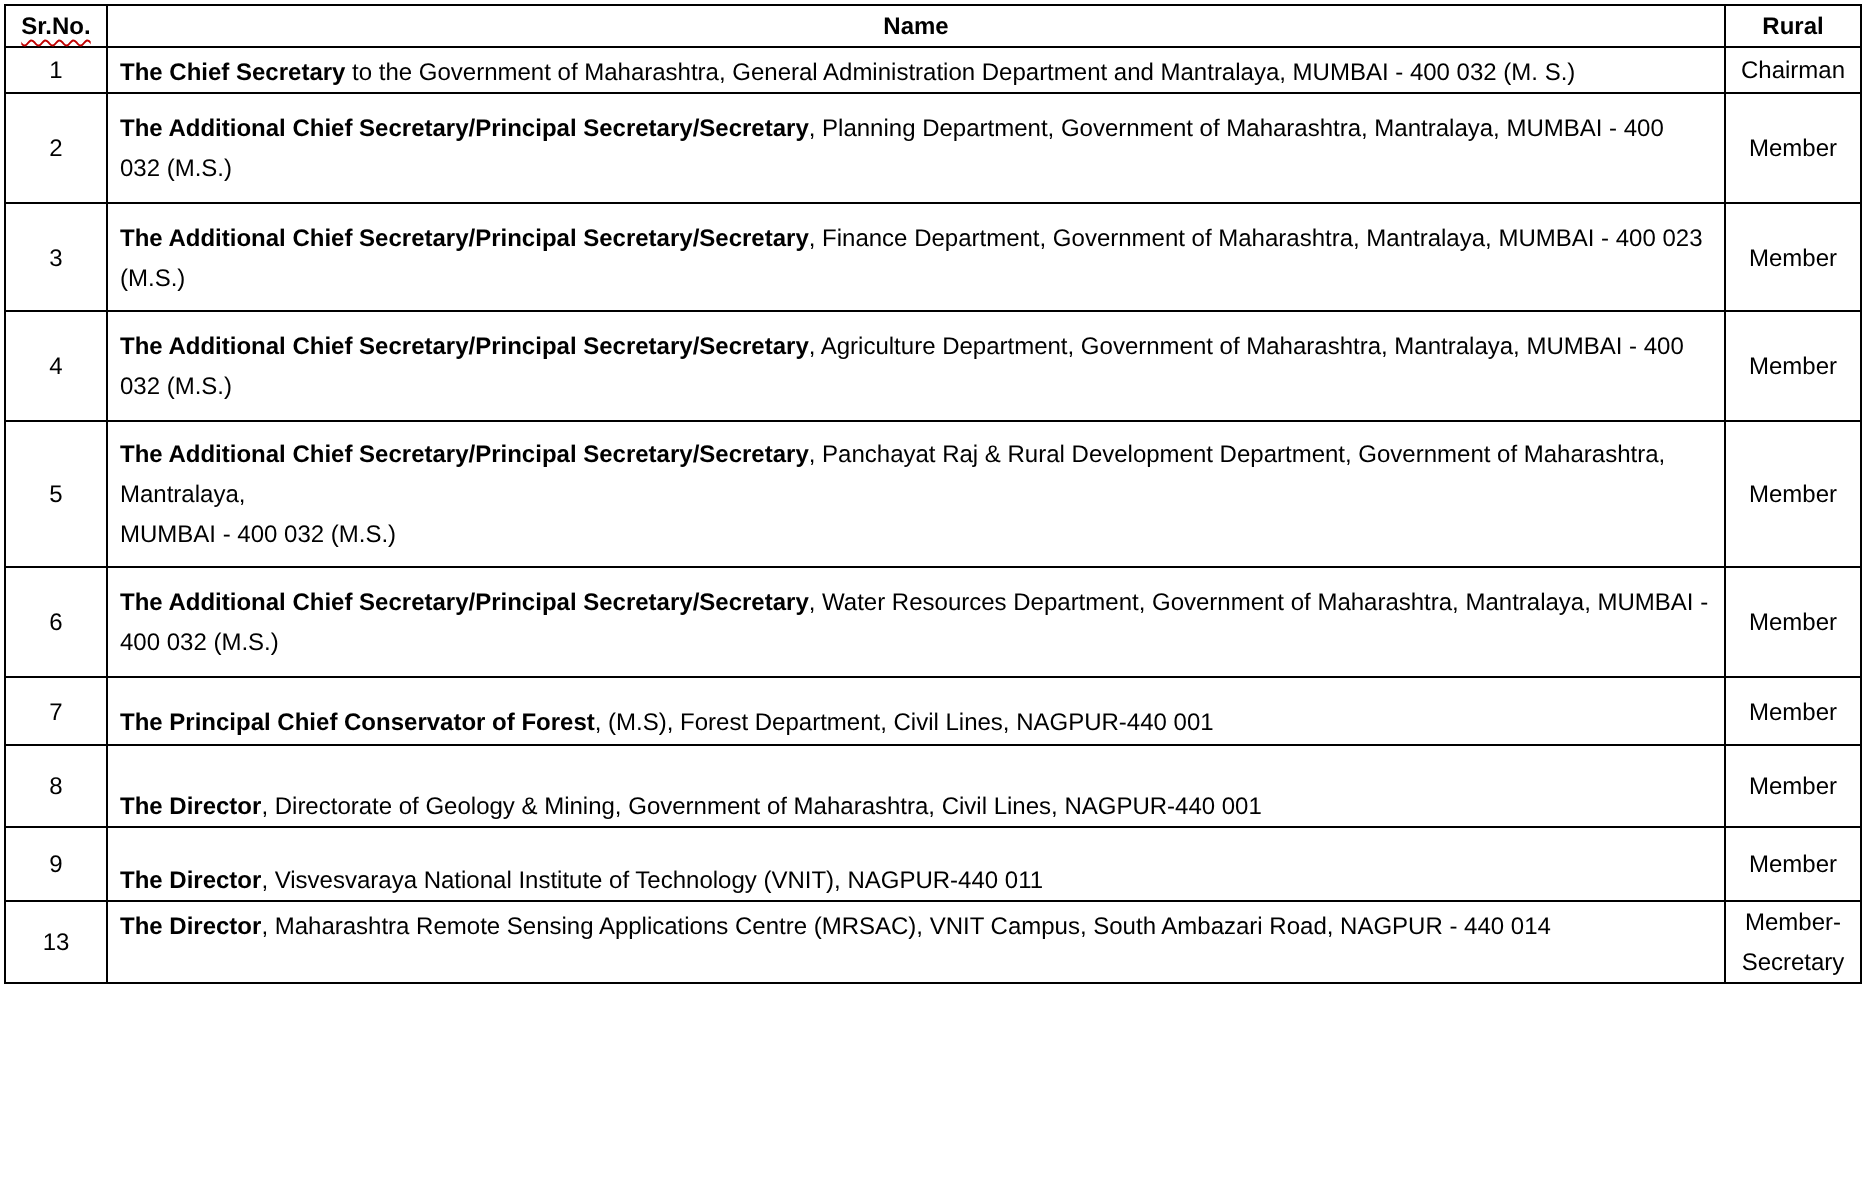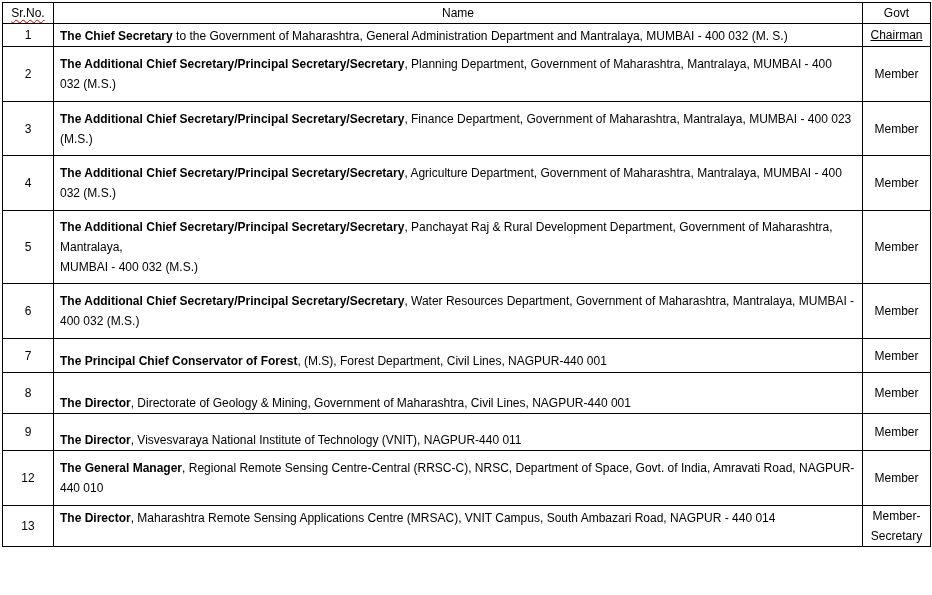--- a/index.html
+++ b/index.html
@@ -15,51 +15,51 @@
   }
   table.committee td, table.committee th {
     border: 1px solid #000;
     padding: 0 6px;
     vertical-align: middle;
     line-height: 20px;
   }
   col.c-sr { width: 51px; }
   col.c-name { width: 809px; }
   col.c-post { width: 68px; }
-  th { font-weight: normal; text-align: center; height: 17px; line-height: 16px; margin-left: 13px; }
+  th { font-weight: bold; text-align: center; height: 17px; line-height: 16px; margin-left: 13px; }
   th.sr span { text-decoration: underline wavy #c00000; text-decoration-thickness: 1px; text-underline-offset: 2px; }
   td.sr { text-align: center; }
   td.post { text-align: center; padding: 0 2px; line-height: 15px; }
   td.name { vertical-align: top; padding-top: 0px; padding-left: 6px; padding-right: 4px; margin-left: 28px; }
   td.name .line { display: block; }
   td.name b { font-weight: bold; }
 </style>
 </head>
 <body>
 
 <table class="committee">
   <colgroup>
     <col class="c-sr">
       <col class="c-name">
       <col class="c-post">
   </colgroup>
   <thead>
     <tr>
       <th class="sr"><span>Sr.No.</span></th>
       <th>Name</th>
-      <th>Govt</th>
+      <th>Rural</th>
     </tr>
   </thead>
   <tbody id="rows">
       <tr style="height: 18px;">
         <td class="sr">1</td>
         <td class="name" style="vertical-align: top; padding-top: 2px;">
           <span class="line"><b>The Chief Secretary</b><span> to the Government of Maharashtra, General Administration Department and Mantralaya, MUMBAI - 400 032 (M. S.)</span></span>
         </td>
-        <td class="post" style="white-space: pre-line; text-decoration: underline;">Chairman</td>
+        <td class="post" style="white-space: pre-line;">Chairman</td>
       </tr>
       <tr style="height: 55px;">
         <td class="sr">2</td>
         <td class="name">
           <span class="line"><b>The Additional Chief Secretary/Principal Secretary/Secretary</b><span>, Planning Department, Government of Maharashtra, Mantralaya, MUMBAI - 400</span></span>
           <span class="line">032 (M.S.)</span>
         </td>
         <td class="post" style="white-space: pre-line;">Member</td>
       </tr>
       <tr style="height: 54px;">
@@ -109,28 +109,20 @@
         </td>
         <td class="post" style="white-space: pre-line;">Member</td>
       </tr>
       <tr style="height: 35px;">
         <td class="sr">9</td>
         <td class="name" style="vertical-align: top; padding-top: 16px;">
           <span class="line"><b>The Director</b><span>, Visvesvaraya National Institute of Technology (VNIT), NAGPUR-440 011</span></span>
         </td>
         <td class="post" style="white-space: pre-line;">Member</td>
       </tr>
-      <tr style="height: 55px;">
-        <td class="sr">12</td>
-        <td class="name">
-          <span class="line"><b>The General Manager</b><span>, Regional Remote Sensing Centre-Central (RRSC-C), NRSC, Department of Space, Govt. of India, Amravati Road, NAGPUR-</span></span>
-          <span class="line">440 010</span>
-        </td>
-        <td class="post" style="white-space: pre-line;">Member</td>
-      </tr>
       <tr style="height: 34px;">
         <td class="sr">13</td>
         <td class="name" style="vertical-align: top; padding-top: 2px;">
           <span class="line"><b>The Director</b><span>, Maharashtra Remote Sensing Applications Centre (MRSAC), VNIT Campus, South Ambazari Road, NAGPUR - 440 014</span></span>
         </td>
         <td class="post" style="white-space: pre-line;">Member-
 Secretary</td>
       </tr>
     </tbody>
 </table>

